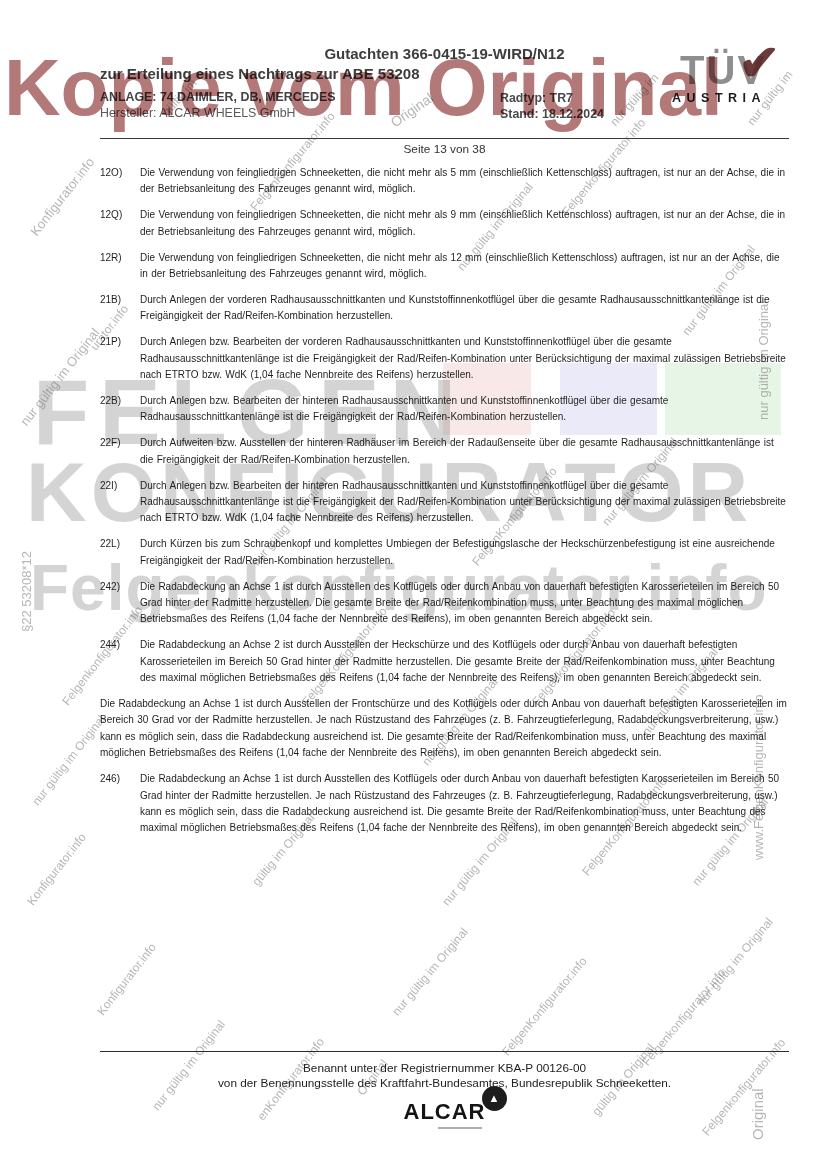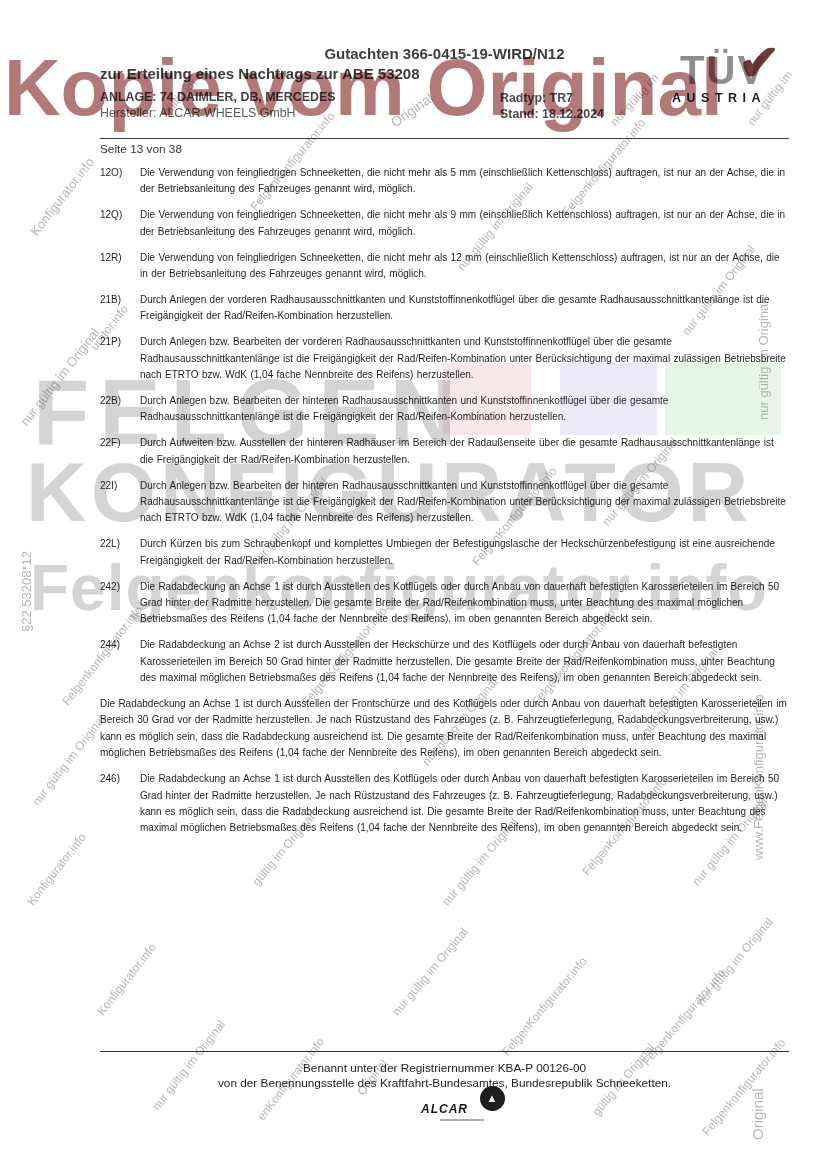--- a/index.html
+++ b/index.html
@@ -31,37 +31,37 @@
     transform-origin:0 0; pointer-events:none;
   }
   
   .content { position:absolute; left:100px; top:44px; width:689px; z-index:2; }
   .hdr-title1 { font-size:15px; font-weight:bold; color:#3d3d3d; line-height:19px;text-align:center; }
   .hdr-title2 { font-size:15px; font-weight:bold; color:#3d3d3d; line-height:21px; }
   .hdr-anlage { font-size:12.4px; font-weight:bold; color:#444; line-height:16px; margin-top:5px; }
   .hdr-hersteller { font-size:12.4px; color:#5a5a5a; line-height:16px; }
   .hdr-meta { position:absolute; left:400px; top:46px; font-size:12.4px; font-weight:bold; color:#4a4a4a; line-height:16px; }
   .hdr-rule { border:none; border-top:1.5px solid #3a3a3a; margin:17px 0 3px 0; }
-  .page-num { text-align:left; font-size:11.8px; color:#333; margin-bottom:9px; }
+  .page-num { text-align:center; font-size:11.8px; color:#333; margin-bottom:9px; }
   .tuv { position:absolute; left:572px; top:6px; text-align:right; }
   .tuv-word { position:relative; font-size:40px; font-weight:bold; color:#8e8e8e; letter-spacing:2px; line-height:1; display:inline-block; }
   .tuv-check { position:absolute; right:-16px; top:-12px; font-size:50px; color:#5d2626; opacity:.9; }
   .tuv-sub { font-size:12.5px; font-weight:bold; letter-spacing:5.5px; color:#1d1d1d; margin-top:1px; }
   
   .paras { font-size:10px; line-height:16.4px; color:#1f1f1f; word-spacing:.6px; }
   .para { display:flex; margin-bottom:9.5px; }
   .para-id { flex:none; width:40px; }
   .para-text { flex:1; }
   
   .footer { position:absolute; left:100px; top:1051px; width:689px; z-index:2; }
   .ftr-rule { border:none; border-top:1.5px solid #2d2d2d; margin:0 0 9px 0; }
   .ftr-line { text-align:center; font-size:11.8px; color:#222; line-height:15px; }
   .alcar-wrap { text-align:center; margin-top:8px; }
   .alcar { position:relative; display:inline-block; }
-  .alcar-word { font-size:12px; font-weight:bold; font-style:italic; letter-spacing:1px; color:#141414; }
+  .alcar-word { font-size:22px; font-weight:bold; letter-spacing:1px; color:#141414; }
   .alcar-circle {
     position:absolute; right:-21px; top:-13px; width:25px; height:25px; border-radius:50%;
     background:#1d1d1d; color:#fff; font-size:11px; line-height:25px; text-align:center;
   }
   .alcar-sub { height:2px; width:44px; background:#9a9a9a; margin:2px 0 0 34px; opacity:.8; }
 </style>
 </head>
 <body>
 
 <div class="page">

